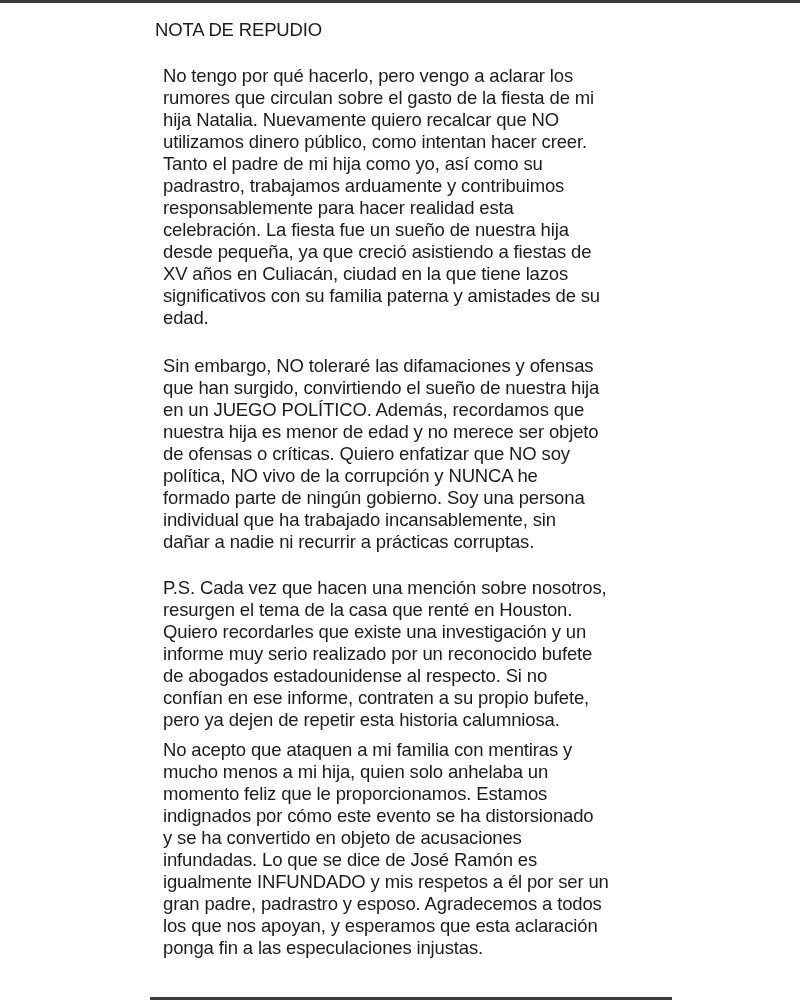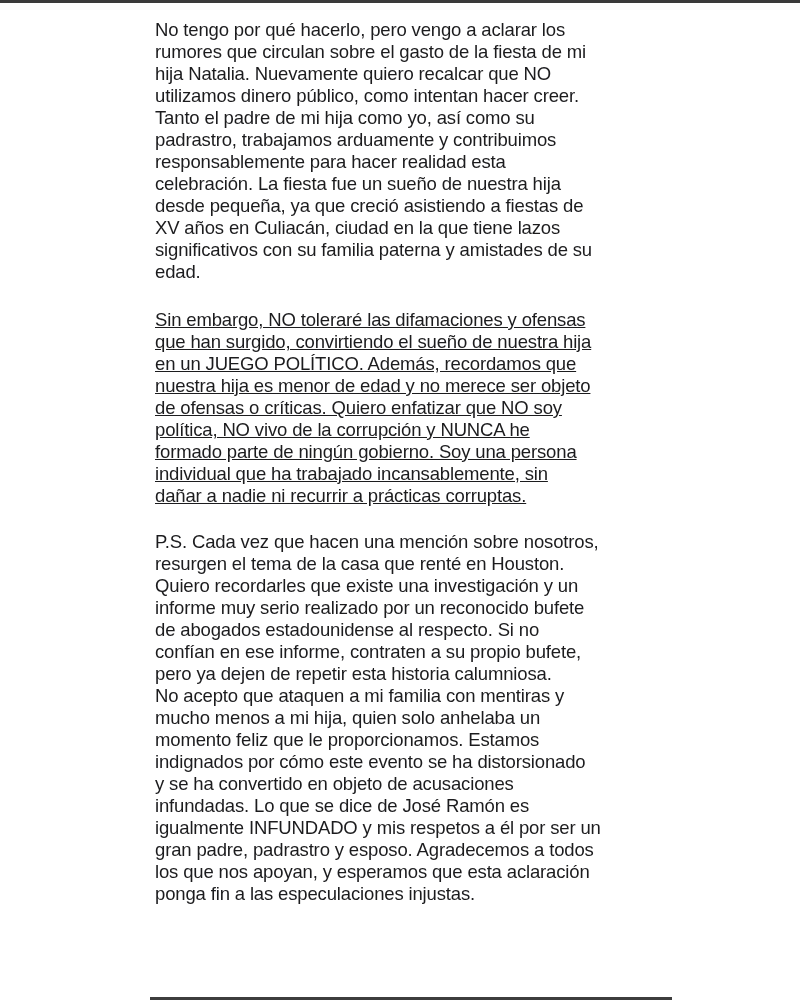--- a/index.html
+++ b/index.html
@@ -41,34 +41,35 @@
     line-height: 22px;
     letter-spacing: -0.15px;
   }
   .note-title {
     margin: 0 0 24px 0;
     font-size: 18.5px;
     font-weight: 400;
     line-height: 22px;
   }
   .para {
-    margin: 0;
+    margin: 8px;
     white-space: pre;
   }
   .para.p1 { margin-bottom: 26px; }
-  .para.p2 { margin-bottom: 24px; text-decoration: underline; }
+  .para.p2 { margin-bottom: 24px; }
   .para.p3 { margin-bottom: 41px; }
 </style>
 </head>
 <body>
 
 <div class="page">
   <div class="top-edge"></div>
 
   <div class="note">
+    <h1 class="note-title">NOTA DE REPUDIO</h1>
 
     <p class="para p1">No tengo por qué hacerlo, pero vengo a aclarar los
 rumores que circulan sobre el gasto de la fiesta de mi
 hija Natalia. Nuevamente quiero recalcar que NO
 utilizamos dinero público, como intentan hacer creer.
 Tanto el padre de mi hija como yo, así como su
 padrastro, trabajamos arduamente y contribuimos
 responsablemente para hacer realidad esta
 celebración. La fiesta fue un sueño de nuestra hija
 desde pequeña, ya que creció asistiendo a fiestas de

